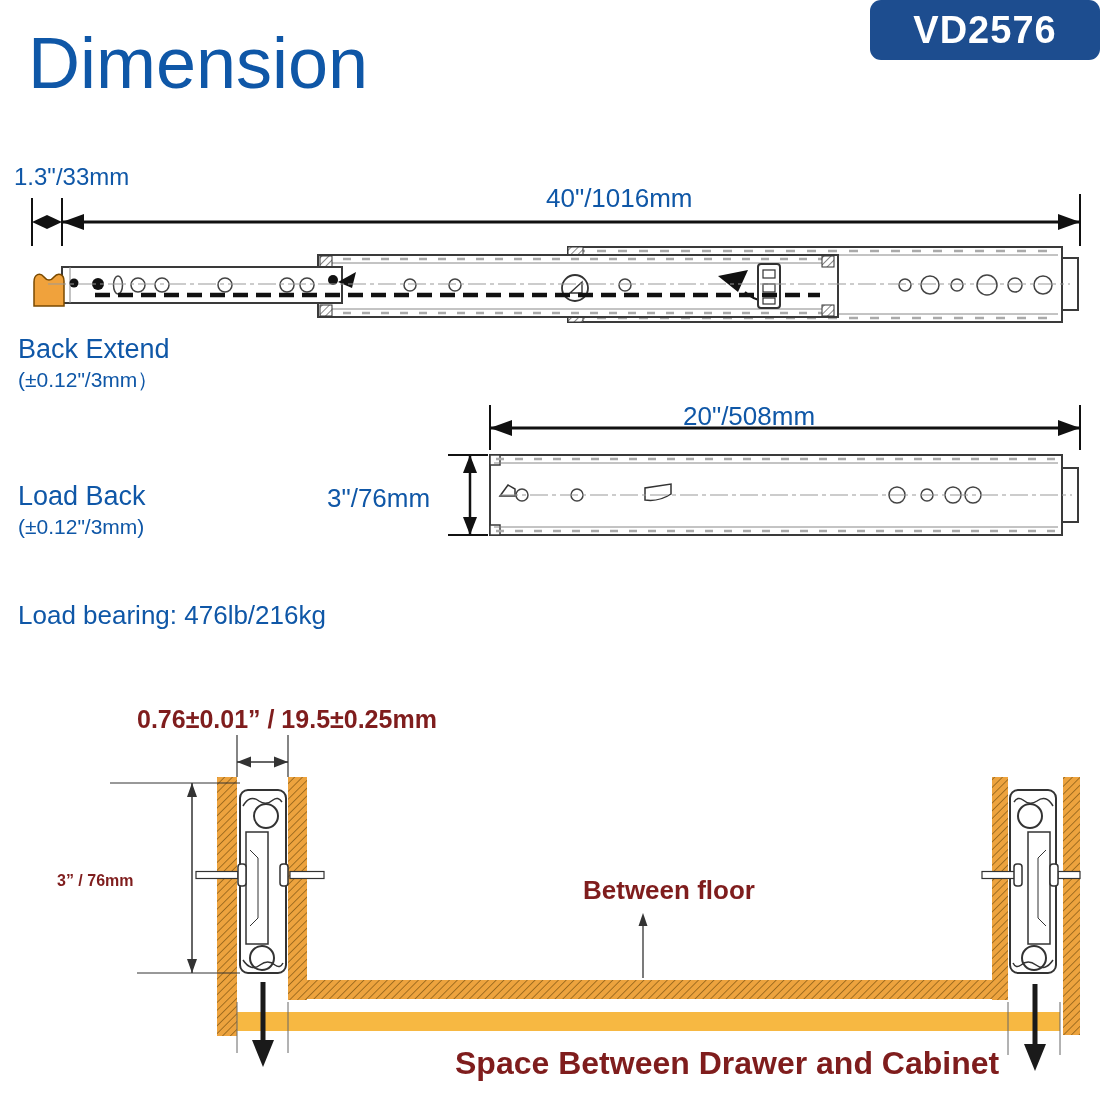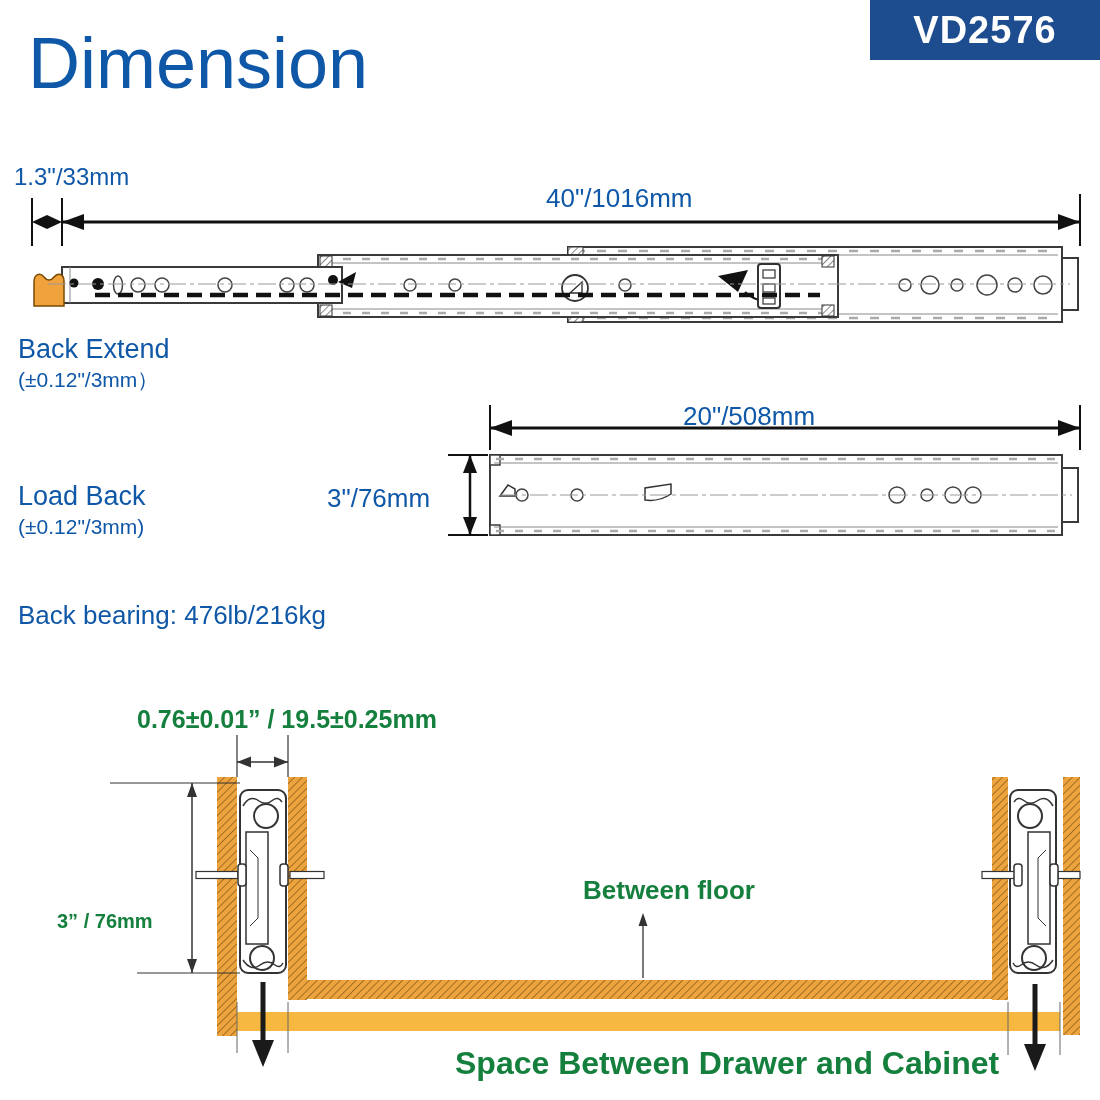--- a/index.html
+++ b/index.html
@@ -1,28 +1,28 @@
 <!DOCTYPE html>
 <html><head>
 <meta charset="utf-8">
 <style>
   html,body{margin:0;padding:0;background:#fff;}
   .canvas{position:relative;width:1100px;height:1100px;background:#fff;overflow:hidden;
           font-family:"Liberation Sans",sans-serif;}
   .abs{position:absolute;}
   .badge{position:absolute;top:0;right:0;width:230px;height:60px;background:#1D4D8F;
          color:#fff;font-size:38px;font-weight:700;display:flex;align-items:center;
-         justify-content:center;letter-spacing:1px;}
+         justify-content:center;letter-spacing:1px;border-radius:11px;}
   .title{position:absolute;left:28px;top:22px;margin:0;font-size:72px;font-weight:400;
          color:#0F57A7;letter-spacing:0px;}
   .lbl{position:absolute;color:#0F57A7;font-size:26px;white-space:nowrap;line-height:1.15;}
   .sm{font-size:24px;}
   .xs{font-size:21px;}
   .lg{font-size:27px;}
-  .b2{position:absolute;color:#15803d;font-size:25px;font-weight:600;white-space:nowrap;}
+  .b2{position:absolute;color:#7f1d1d;font-size:25px;font-weight:600;white-space:nowrap;}
   svg{position:absolute;overflow:visible;}
 </style>
 </head>
 <body>
 
 <div class="canvas">
 
   <div class="badge">VD2576</div>
   <h1 class="title">Dimension</h1>
 
@@ -169,24 +169,24 @@
           <circle cx="577" cy="95" r="6"></circle>
         <circle cx="897" cy="95" r="8"></circle>
           <circle cx="927" cy="95" r="6"></circle>
         <circle cx="953" cy="95" r="8"></circle>
           <circle cx="973" cy="95" r="8"></circle>
       </g>
       <line x1="500" y1="95" x2="1072" y2="95" stroke="#999" stroke-width="1" stroke-dasharray="18 4 4 4"></line>
     </g>
   </svg>
 
-  <div class="lbl" style="left:18px;top:601px">Back bearing: 476lb/216kg</div>
+  <div class="lbl" style="left:18px;top:601px">Load bearing: 476lb/216kg</div>
 
   <div class="b2" style="left:137px;top:705px">0.76±0.01” / 19.5±0.25mm</div>
-  <div class="b2" style="left:57px;top:910px;font-size:20px">3” / 76mm</div>
+  <div class="b2" style="left:57px;top:872px;font-size:16px">3” / 76mm</div>
   <div class="b2" style="left:583px;top:875px;font-size:26px">Between floor</div>
   <div class="b2" style="left:455px;top:1045px;font-size:32px">Space Between Drawer and Cabinet</div>
 
   <svg class="abs" style="left:0;top:690px" width="1100" height="410" viewBox="0 0 1100 410">
     <defs>
       <pattern id="hatchW" width="5.5" height="5.5" patternUnits="userSpaceOnUse" patternTransform="rotate(45)">
         <rect width="5.5" height="5.5" fill="#EDA33E"></rect>
         <line x1="0" y1="0" x2="0" y2="5.5" stroke="#7A5210" stroke-width="1.3"></line>
       </pattern>
     </defs>

